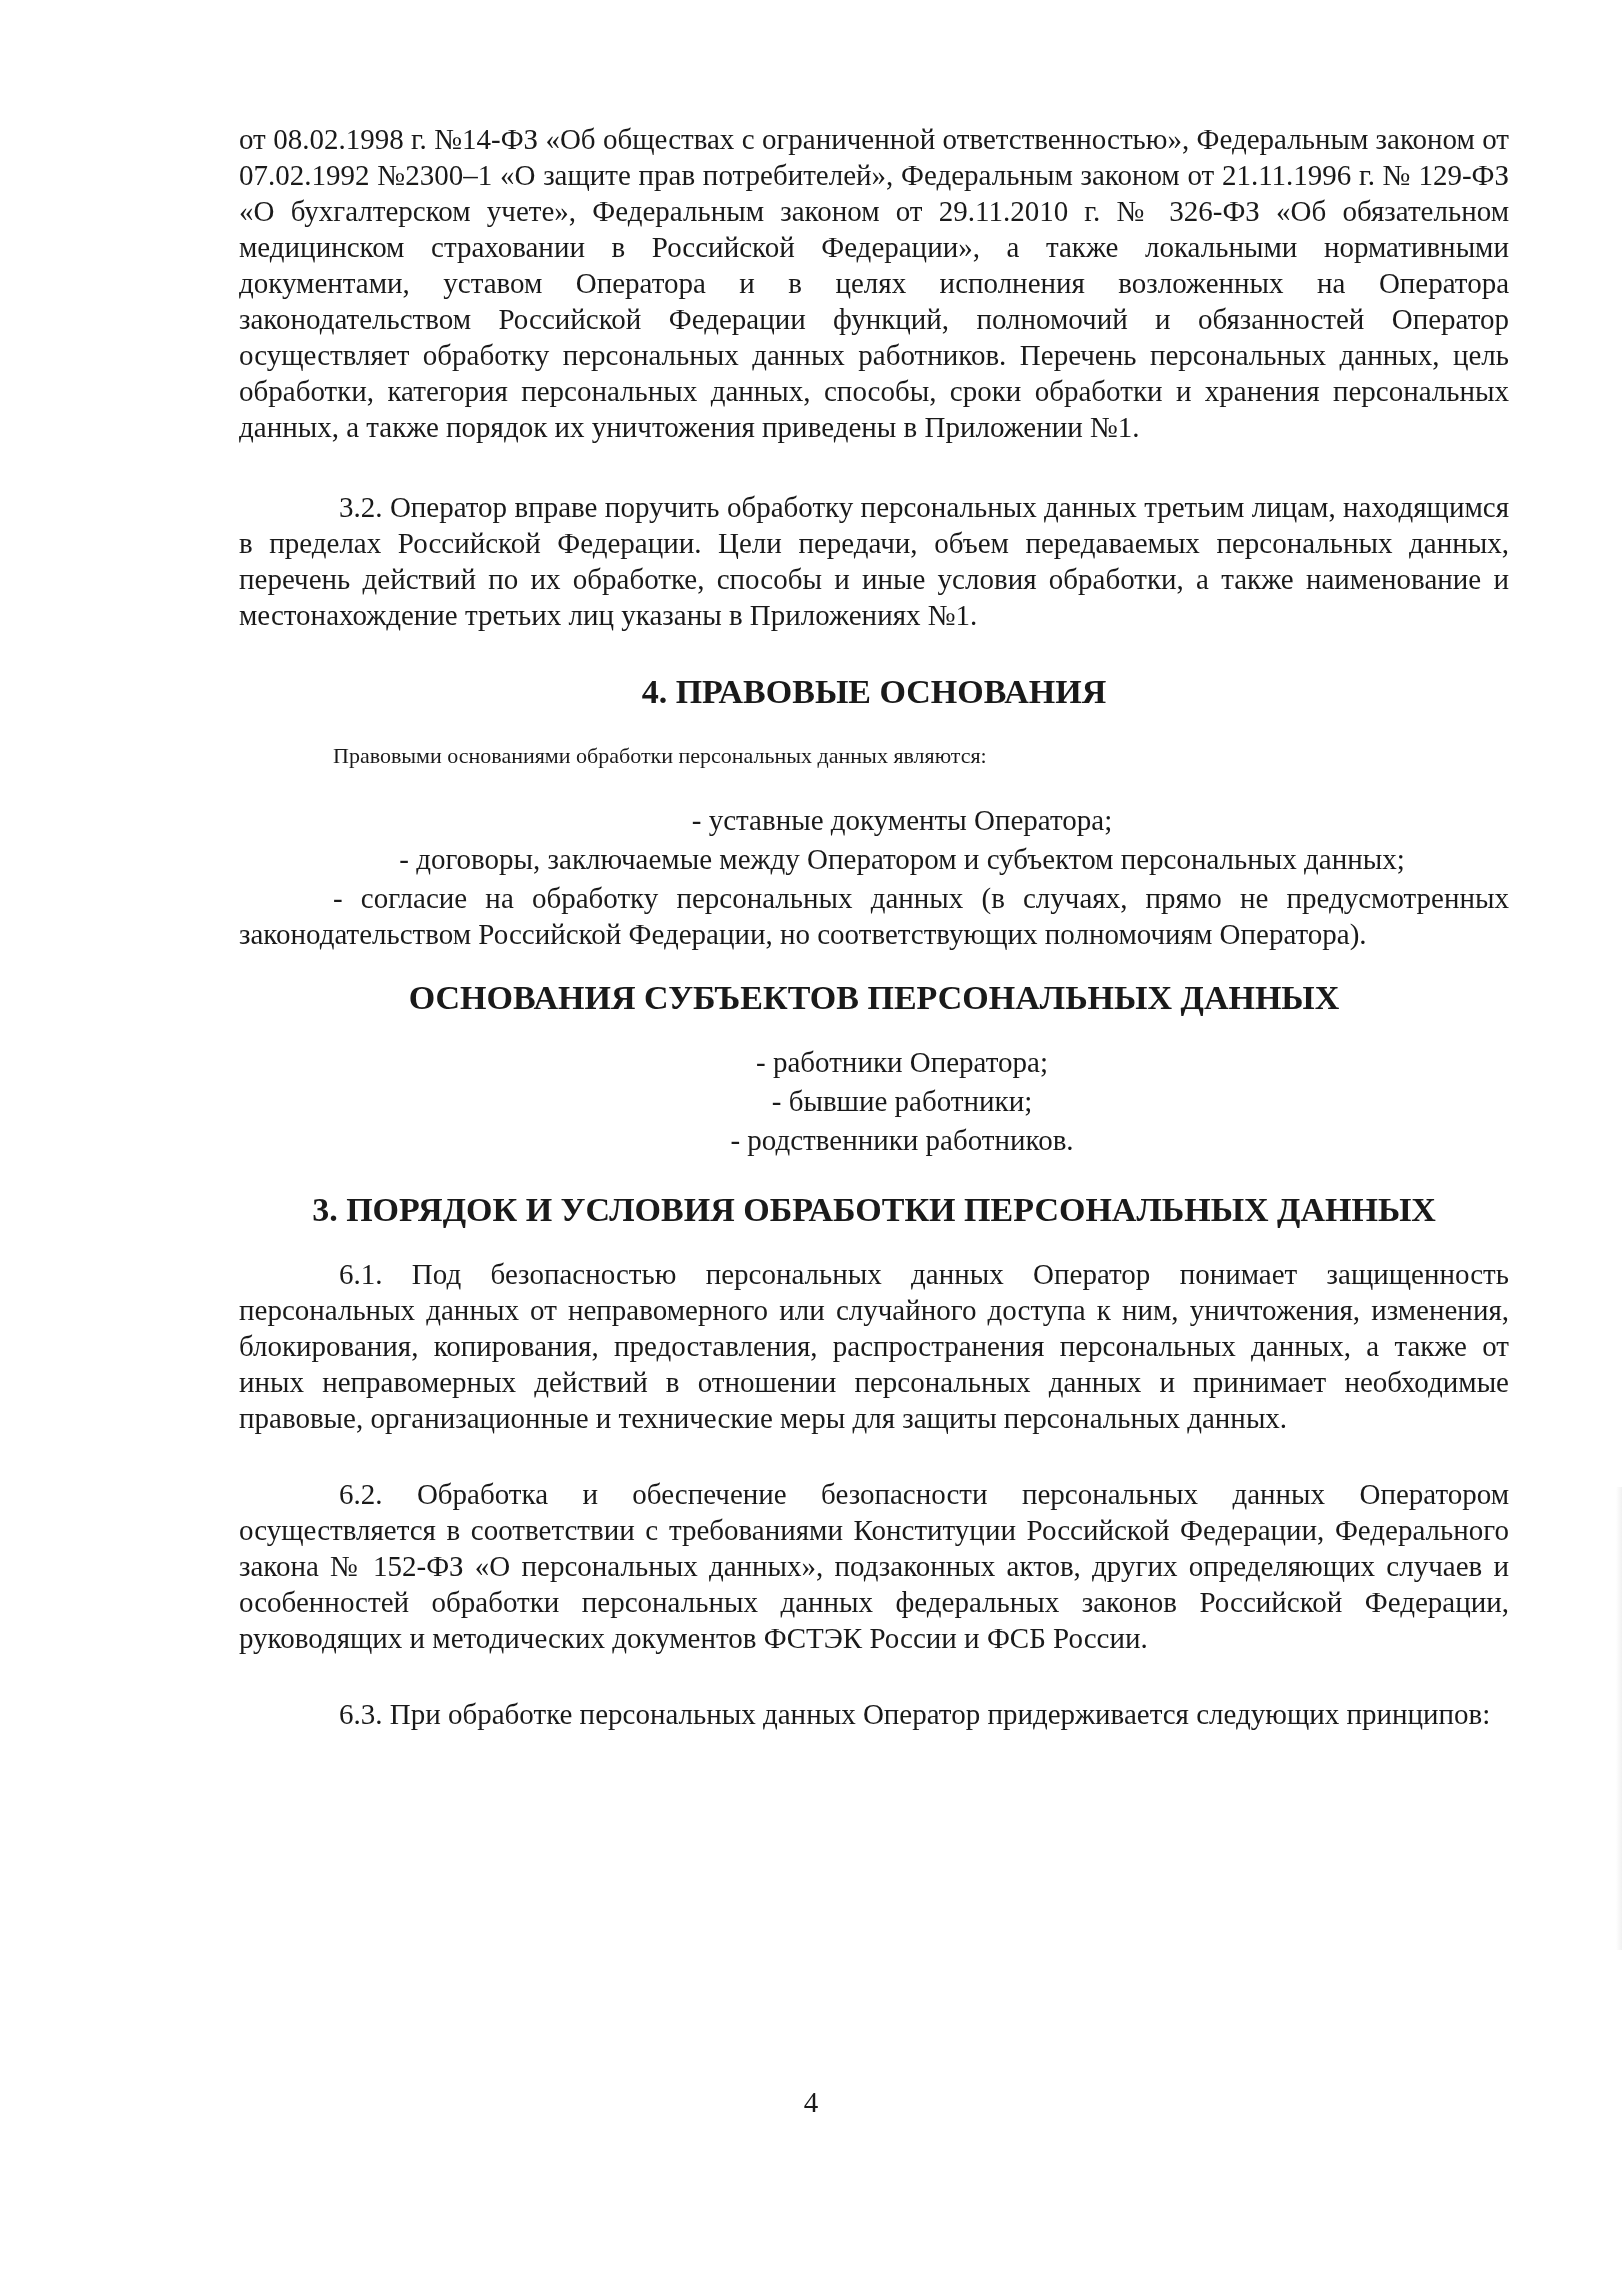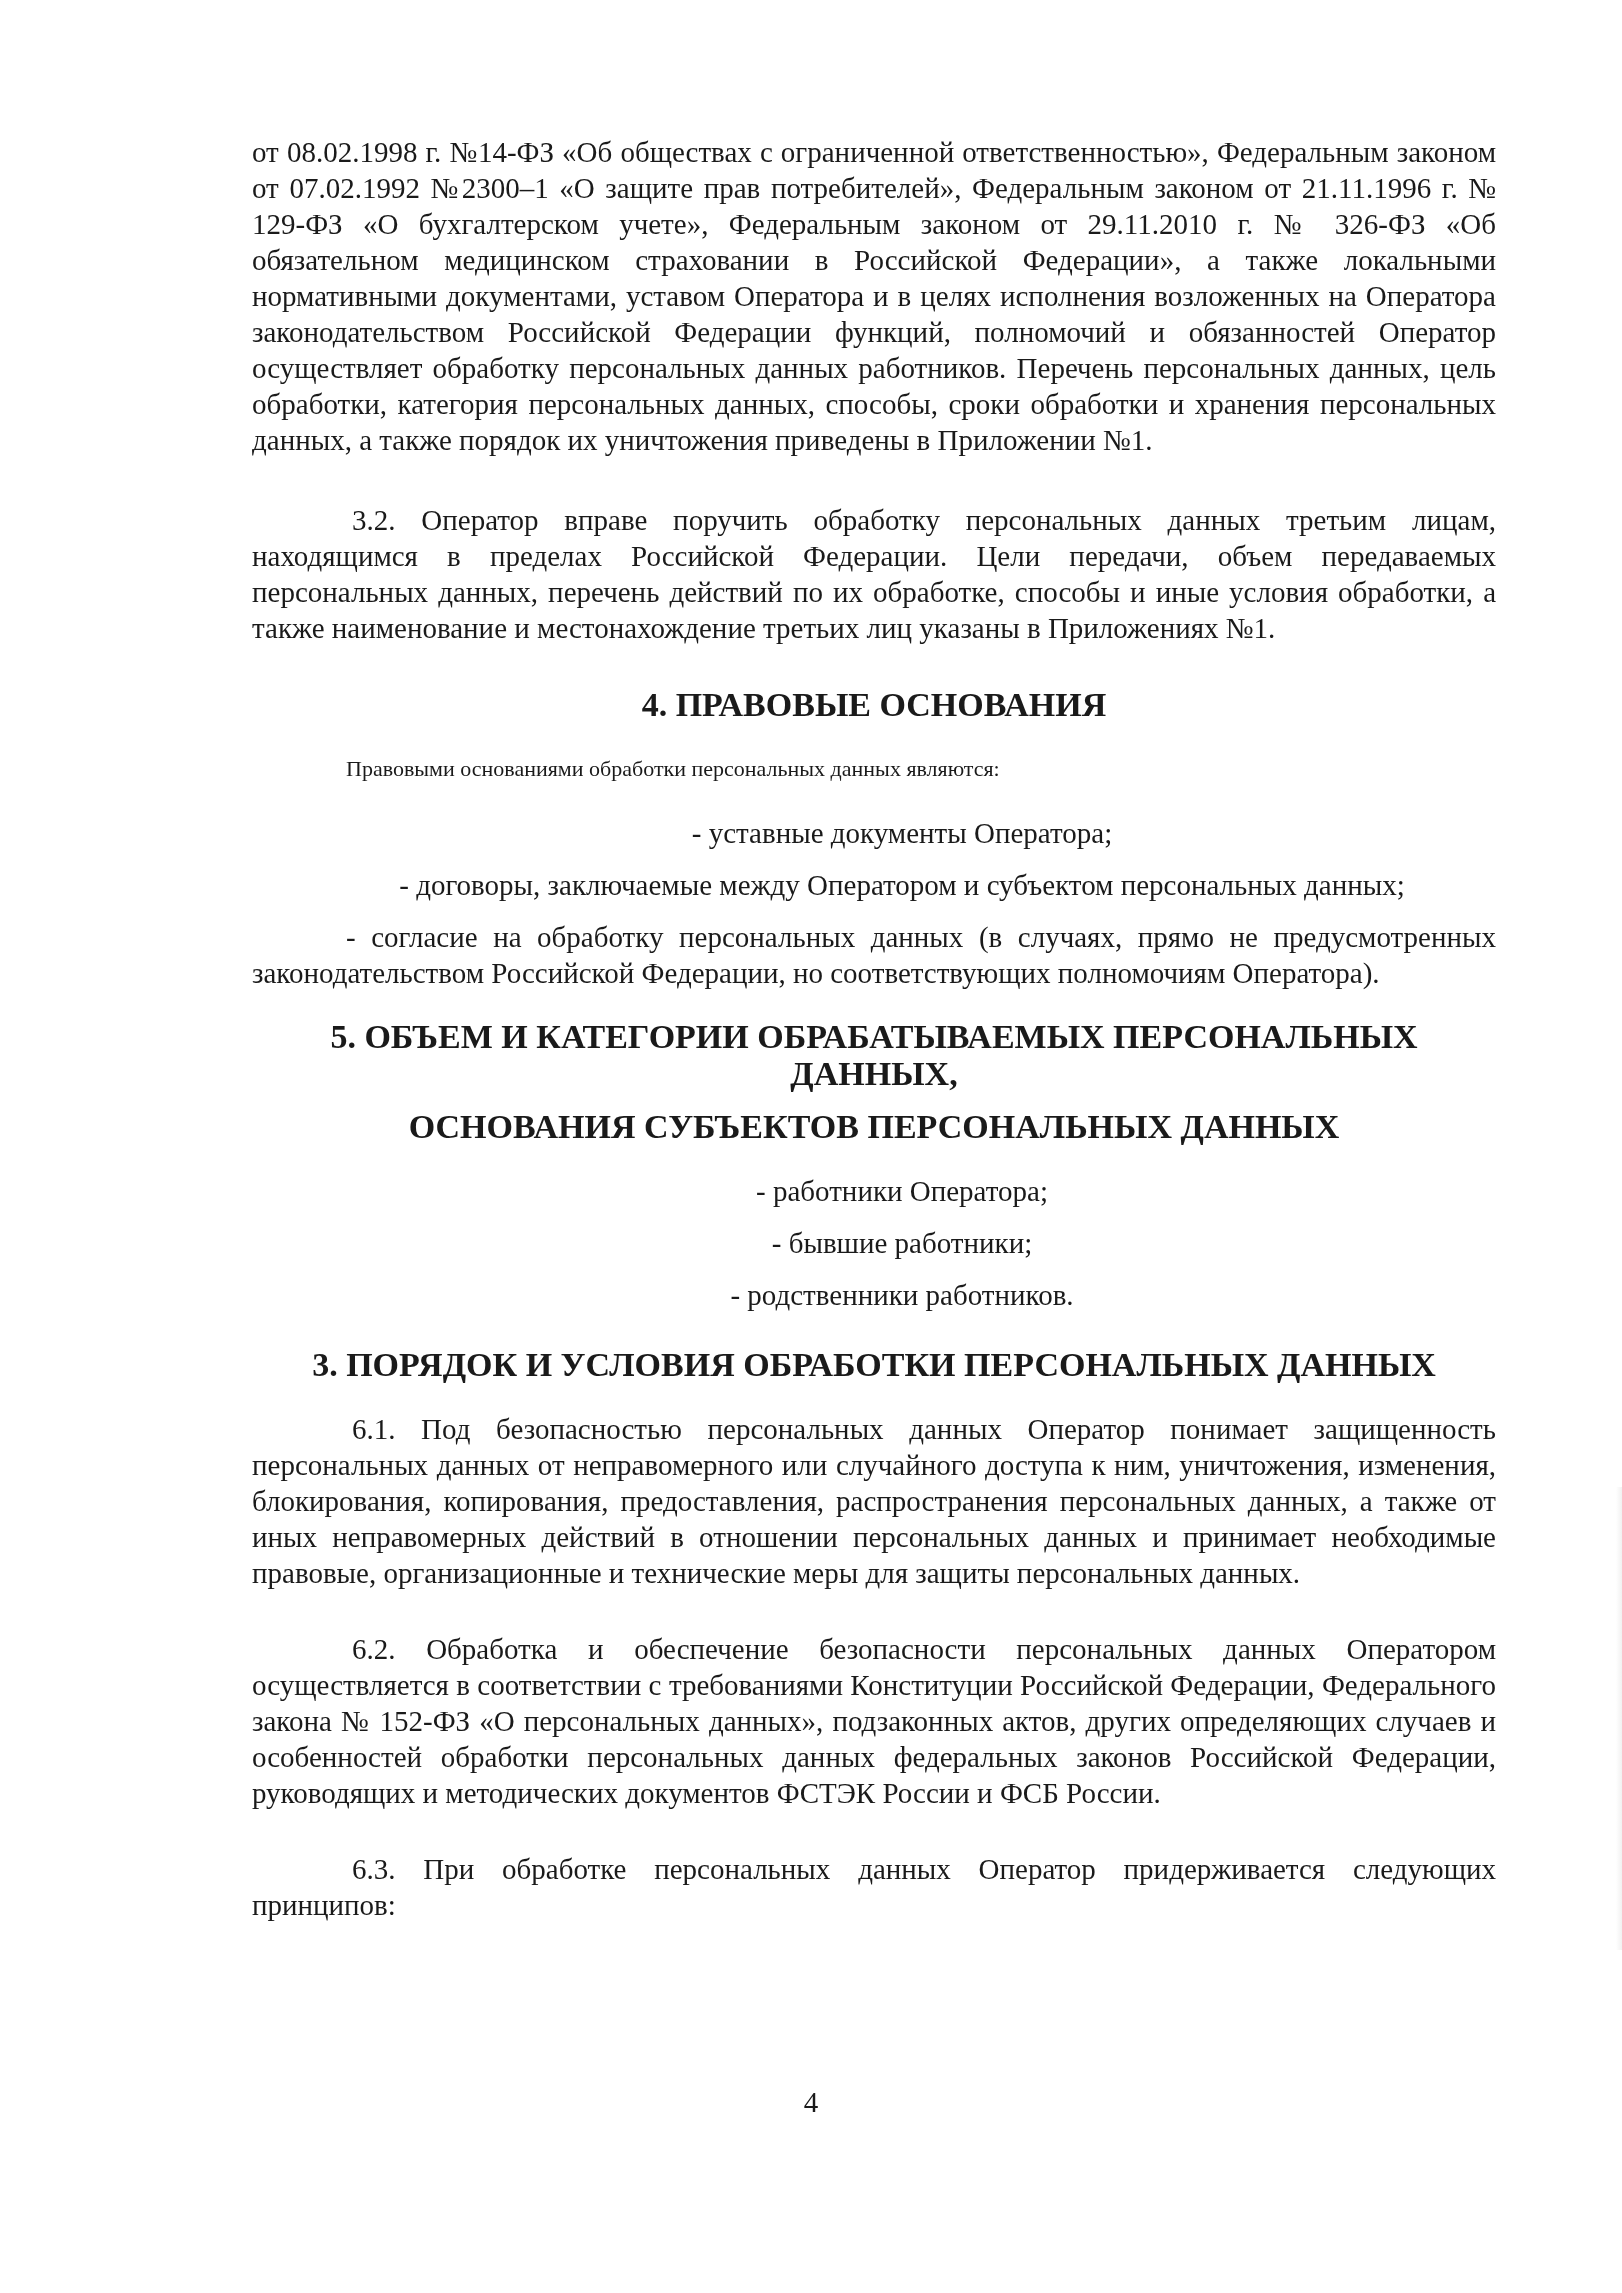--- a/index.html
+++ b/index.html
@@ -15,21 +15,21 @@
       font-family: "Liberation Serif", "DejaVu Serif", serif;
       color: #1a1a1a;
     }
     .page {
       position: absolute;
       left: 236px;
       top: 118px;
       width: 1276px;
     }
     p, h2 {
-      margin: 16px;
+      margin: 3px;
     }
     .para {
       font-size: 29px;
       line-height: 36px;
       text-align: justify;
       text-justify: inter-word;
     }
     .indent {
       text-indent: 100px;
     }
@@ -87,21 +87,20 @@
     <h2 class="heading" style="margin-bottom: 28px;">4. ПРАВОВЫЕ ОСНОВАНИЯ</h2>
 
     <p class="lead" style="margin-bottom: 28px;">Правовыми основаниями обработки персональных данных являются:</p>
 
     <p class="list-item" style="padding-left: 56px;">- уставные документы Оператора;</p>
     <p class="list-item" style="padding-left: 56px;">- договоры, заключаемые между Оператором и субъектом персональных данных;</p>
     <p class="list-item wrap" style="text-indent: 94px; margin-bottom: 27px;">- согласие на обработку персональных данных (в случаях, прямо не предусмотренных законодательством Российской Федерации, но соответствующих полномочиям Оператора).</p>
   </section>
 
   <section>
-    <h2 class="heading">5. ОБЪЕМ И КАТЕГОРИИ ОБРАБАТЫВАЕМЫХ ПЕРСОНАЛЬНЫХ ДАННЫХ,</h2>
     <h2 class="heading" style="margin-bottom: 28px;">ОСНОВАНИЯ СУБЪЕКТОВ ПЕРСОНАЛЬНЫХ ДАННЫХ</h2>
 
 
     <p class="list-item" style="padding-left: 56px;">- работники Оператора;</p>
     <p class="list-item" style="padding-left: 56px;">- бывшие работники;</p>
     <p class="list-item" style="padding-left: 56px; margin-bottom: 33px;">- родственники работников.</p>
   </section>
 
   <section>
     <h2 class="heading" style="margin-bottom: 28px;">3. ПОРЯДОК И УСЛОВИЯ ОБРАБОТКИ ПЕРСОНАЛЬНЫХ ДАННЫХ</h2>

